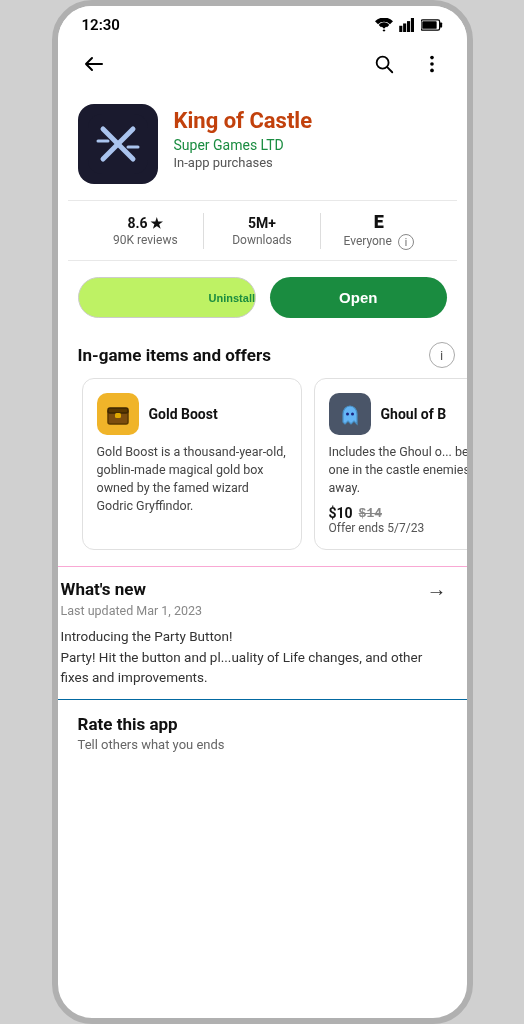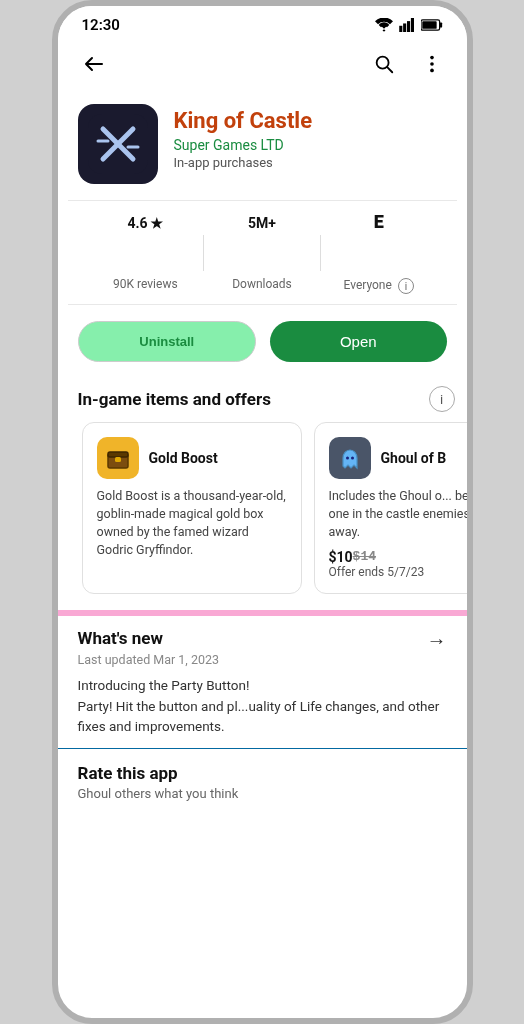--- a/index.html
+++ b/index.html
@@ -114,53 +114,52 @@
       font-size: 14px;
       font-weight: 700;
       color: #111;
       display: flex;
       align-items: center;
       gap: 3px;
     }
     .stat-label {
       font-size: 12px;
       color: #666;
-      margin-top: 44px;
     }
     .stat-divider {
       width: 1px;
       height: 36px;
       background: #ddd;
     }
     .star-icon { color: #111; font-size: 14px; }
     .actions-section {
       padding: 16px 20px;
       display: flex;
       gap: 14px;
     }
     .btn-uninstall {
       flex: 1;
       border: 1.5px solid #ccc;
-      background: #86efac;
+      background: #bef264;
       border-radius: 24px;
       padding: 12px 0;
-      font-size: 13px;
+      font-size: 11px;
       font-weight: 600;
       color: #1a8c40;
       cursor: pointer;
-      text-align: center;
+      text-align: right;
     }
     .btn-open {
       flex: 1;
       border: none;
       background: #1a8c40;
       border-radius: 24px;
       padding: 12px 0;
       font-size: 15px;
-      font-weight: 400;
+      font-weight: 700;
       color: #fff;
       cursor: pointer;
       text-align: center;
     }
     .section-header {
       padding: 8px 12px 10px 20px;
       display: flex;
       justify-content: space-between;
       align-items: center;
     }
@@ -218,35 +217,36 @@
       font-size: 12.5px;
       color: #444;
       line-height: 1.45;
       flex: 1;
     }
     .offer-price {
       font-size: 14px;
       font-weight: 700;
       color: #111;
       display: flex;
-      align-items: flex-start;
+      align-items: flex-end;
+      gap: 6px;
     }
     .offer-original-price {
       font-size: 13px;
       color: #888;
       text-decoration: line-through;
       font-family: Liberation Mono, monospace;
     }
     .offer-ends {
       font-size: 12px;
       color: #555;
     }
     .whats-new-section {
-      padding: 10px 20px 12px 20px;
-      border-top: 6px solid #f9a8d4;
+      padding: 10px 20px 12px 3px;
+      border-top: 1px solid #f9a8d4;
     }
     .whats-new-header {
       display: flex;
       justify-content: space-between;
       align-items: center;
       margin-bottom: 2px;
     }
     .whats-new-date {
       font-size: 12.5px;
       color: #888;
@@ -380,21 +380,21 @@
     <div class="app-details">
       <div class="app-title">King of Castle</div>
       <div class="app-developer">Super Games LTD</div>
       <div class="app-iap">In-app purchases</div>
     </div>
   </div>
 
   <div class="stats-section">
     <div class="stat-item">
       <div class="stat-value">
-        <span>4.6</span>
+        <span>8.6</span>
         <span class="star-icon">★</span>
       </div>
       <div class="stat-label">90K reviews</div>
     </div>
     <div class="stat-divider"></div>
     <div class="stat-item">
       <div class="stat-value">5M+</div>
       <div class="stat-label">Downloads</div>
     </div>
     <div class="stat-divider"></div>
@@ -464,16 +464,16 @@
       <div class="section-title">What's new</div>
       <div class="arrow-icon">→</div>
     </div>
     <div class="whats-new-date">Last updated Mar 1, 2023</div>
     <div class="whats-new-text" style="white-space: pre-line;">Introducing the Party Button!
 Party! Hit the button and pl...uality of Life changes, and other fixes and improvements.</div>
   </div>
 
   <div class="rate-section">
     <div class="rate-title">Rate this app</div>
-    <div class="rate-subtitle">Ghoul others what you think</div>
+    <div class="rate-subtitle">Tell others what you ends</div>
   </div>
 
 </div>
 
 </body></html>

